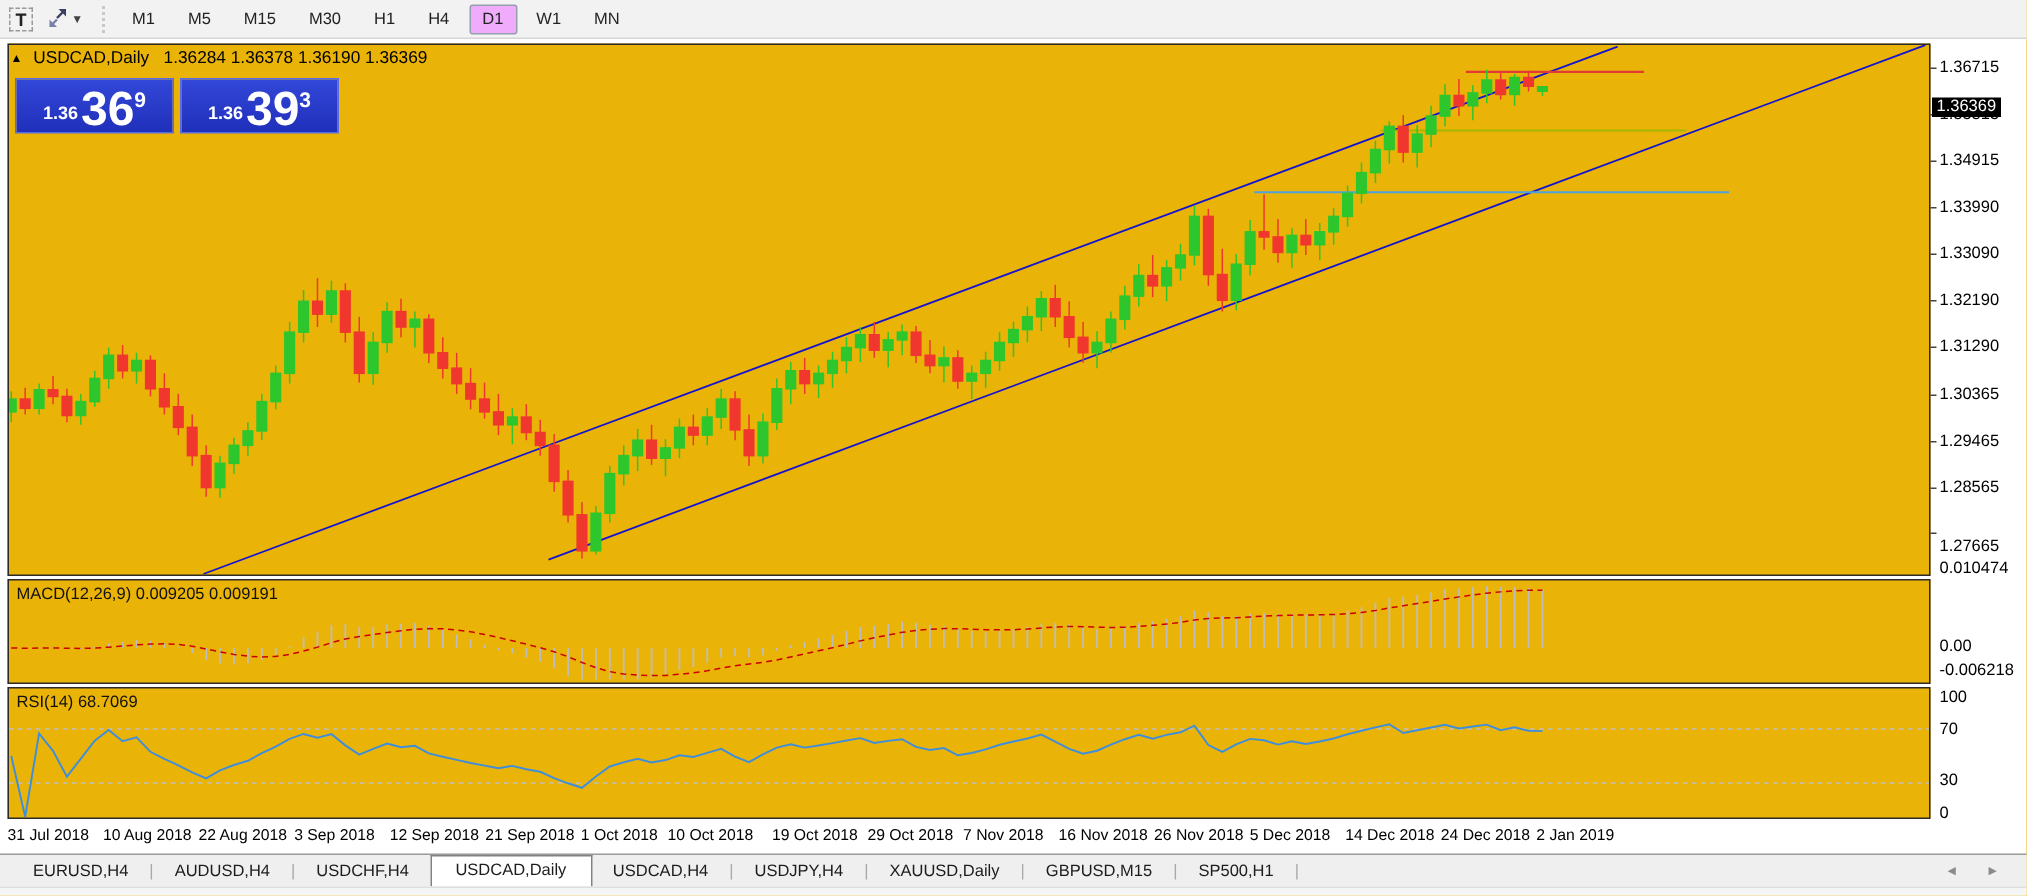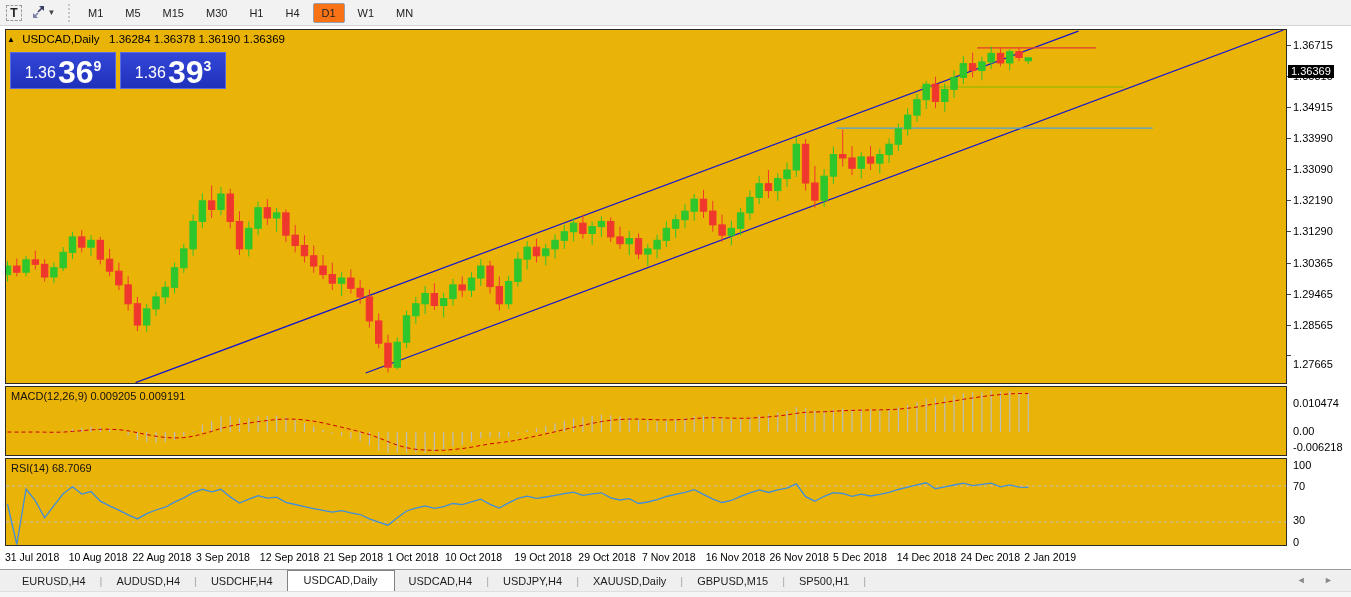--- a/index.html
+++ b/index.html
@@ -7,21 +7,21 @@
        font-family:"Liberation Sans",sans-serif;overflow:hidden;-webkit-font-smoothing:antialiased;}
   
   .toolbar{position:absolute;left:0;top:0;width:100%;height:26px;background:#f2f2f2;
            border-bottom:1px solid #d6d6d6;display:flex;align-items:center;box-sizing:border-box;}
   .tool-btn{width:20px;height:20px;margin-left:4px;display:flex;align-items:center;justify-content:center;}
   .text-tool-glyph{font-size:12px;font-weight:bold;color:#222;border:1px dashed #9a9a9a;padding:0 3px;line-height:14px;}
   .caret{font-size:8px;color:#444;margin-left:2px;}
   .grip{width:5px;height:18px;margin:0 7px 0 10px;
         background:repeating-linear-gradient(180deg,#c8c8c8 0 2px,transparent 2px 4px);width:2px;}
   .tf-btn{font-size:11px;color:#222;padding:3px 8px;margin:0 2px;border:1px solid transparent;border-radius:2px;}
-  .tf-btn.active{background:#f97316;border:1px solid #96a0ac;}
+  .tf-btn.active{background:#f0abfc;border:1px solid #96a0ac;}
   
   .panel{position:absolute;left:5px;width:1282px;background:#eab308;border:1px solid #2a2a2a;box-sizing:border-box;}
   #main-panel{top:29px;height:355px;}
   #macd-panel{top:386px;height:70px;}
   #rsi-panel{top:458px;height:88px;padding-left:36px;}
   .panel svg{position:absolute;left:0;top:0;}
   .panel-label{position:absolute;left:5px;top:3px;font-size:11px;color:#111;white-space:nowrap;z-index:5;}
   .chart-title{position:absolute;left:7px;top:33px;font-size:11.5px;color:#000;z-index:6;white-space:nowrap;}
   .chart-title .tri{font-size:8px;position:relative;top:-1px;margin-right:4px;}
   
@@ -30,21 +30,21 @@
   .tbtn{width:50px;height:22px;display:flex;align-items:center;justify-content:center;color:#fff;
         font-size:12px;background:linear-gradient(#4a5cda,#2336c2);border:1px solid #7585e6;box-sizing:border-box;}
   .lotbox{display:flex;flex:1;height:22px;border:1px solid #aab0bc;box-sizing:border-box;margin:0 3px;background:#fff;}
   .spin{width:16px;background:linear-gradient(#f4f6fa,#dde2ec);border:0;display:flex;align-items:center;justify-content:center;
         font-size:7px;color:#4a5fb0;}
   .lot-input{flex:1;border:0;outline:0;text-align:right;font-size:13px;padding-right:4px;width:50px;color:#000;}
   .prices{display:flex;margin-top:3px;}
   .pbox{width:106px;height:37px;background:linear-gradient(#3347d8,#1f30ba);border:1px solid #5a6ae0;
         box-sizing:border-box;color:#fff;display:flex;align-items:flex-end;justify-content:center;padding-bottom:2px;}
   .pbox+.pbox{margin-left:4px;}
-  .pfx{font-size:16px;font-weight:normal;margin:0 2px 4px 0;}
+  .pfx{font-size:12px;font-weight:bold;margin:0 2px 4px 0;}
   .big{font-size:32px;font-weight:bold;line-height:28px;}
   .sup{font-size:14px;font-weight:bold;position:relative;top:-12px;}
   
   .price-axis{position:absolute;left:1287px;top:29px;width:64px;height:517px;font-size:11px;color:#000;}
   .pa-label{position:absolute;left:6px;white-space:nowrap;}
   .pa-tick{position:absolute;left:0;width:4px;height:1px;background:#444;}
   .pa-current{position:absolute;left:1px;background:#000;color:#fff;padding:0 3px 1px 3px;font-size:11px;z-index:3;}
   .date-axis{position:absolute;left:5px;top:549px;width:1282px;height:20px;font-size:10.5px;color:#000;}
   .date-axis span{position:absolute;top:2px;white-space:nowrap;}
   
@@ -482,21 +482,21 @@
     <div class="pa-label" style="top: 196.077px;">1.31290</div>
     <div class="pa-tick" style="top: 233.805px;"></div>
     <div class="pa-label" style="top: 227.805px;">1.30365</div>
     <div class="pa-tick" style="top: 264.675px;"></div>
     <div class="pa-label" style="top: 258.675px;">1.29465</div>
     <div class="pa-tick" style="top: 295.545px;"></div>
     <div class="pa-label" style="top: 289.545px;">1.28565</div>
     <div class="pa-tick" style="top: 326.415px;"></div>
     <div class="pa-label" style="top: 329px;">1.27665</div>
     <div class="pa-current" style="top: 36px;">1.36369</div>
-    <div class="pa-label" style="top: 368px; text-align: center;">0.010474</div>
+    <div class="pa-label" style="top: 344px; text-align: center;">0.010474</div>
     <div class="pa-label" style="top: 396px;">0.00</div>
     <div class="pa-label" style="top: 412px;">-0.006218</div>
     <div class="pa-label" style="top: 430px;">100</div>
     <div class="pa-label" style="top: 451px;">70</div>
     <div class="pa-label" style="top: 485px;">30</div>
     <div class="pa-label" style="top: 507px;">0</div>
   </div>
 <div class="date-axis" id="date-axis">
     <span style="left: 0px;">31 Jul 2018</span>
     <span style="left: 63.7px;">10 Aug 2018</span>

